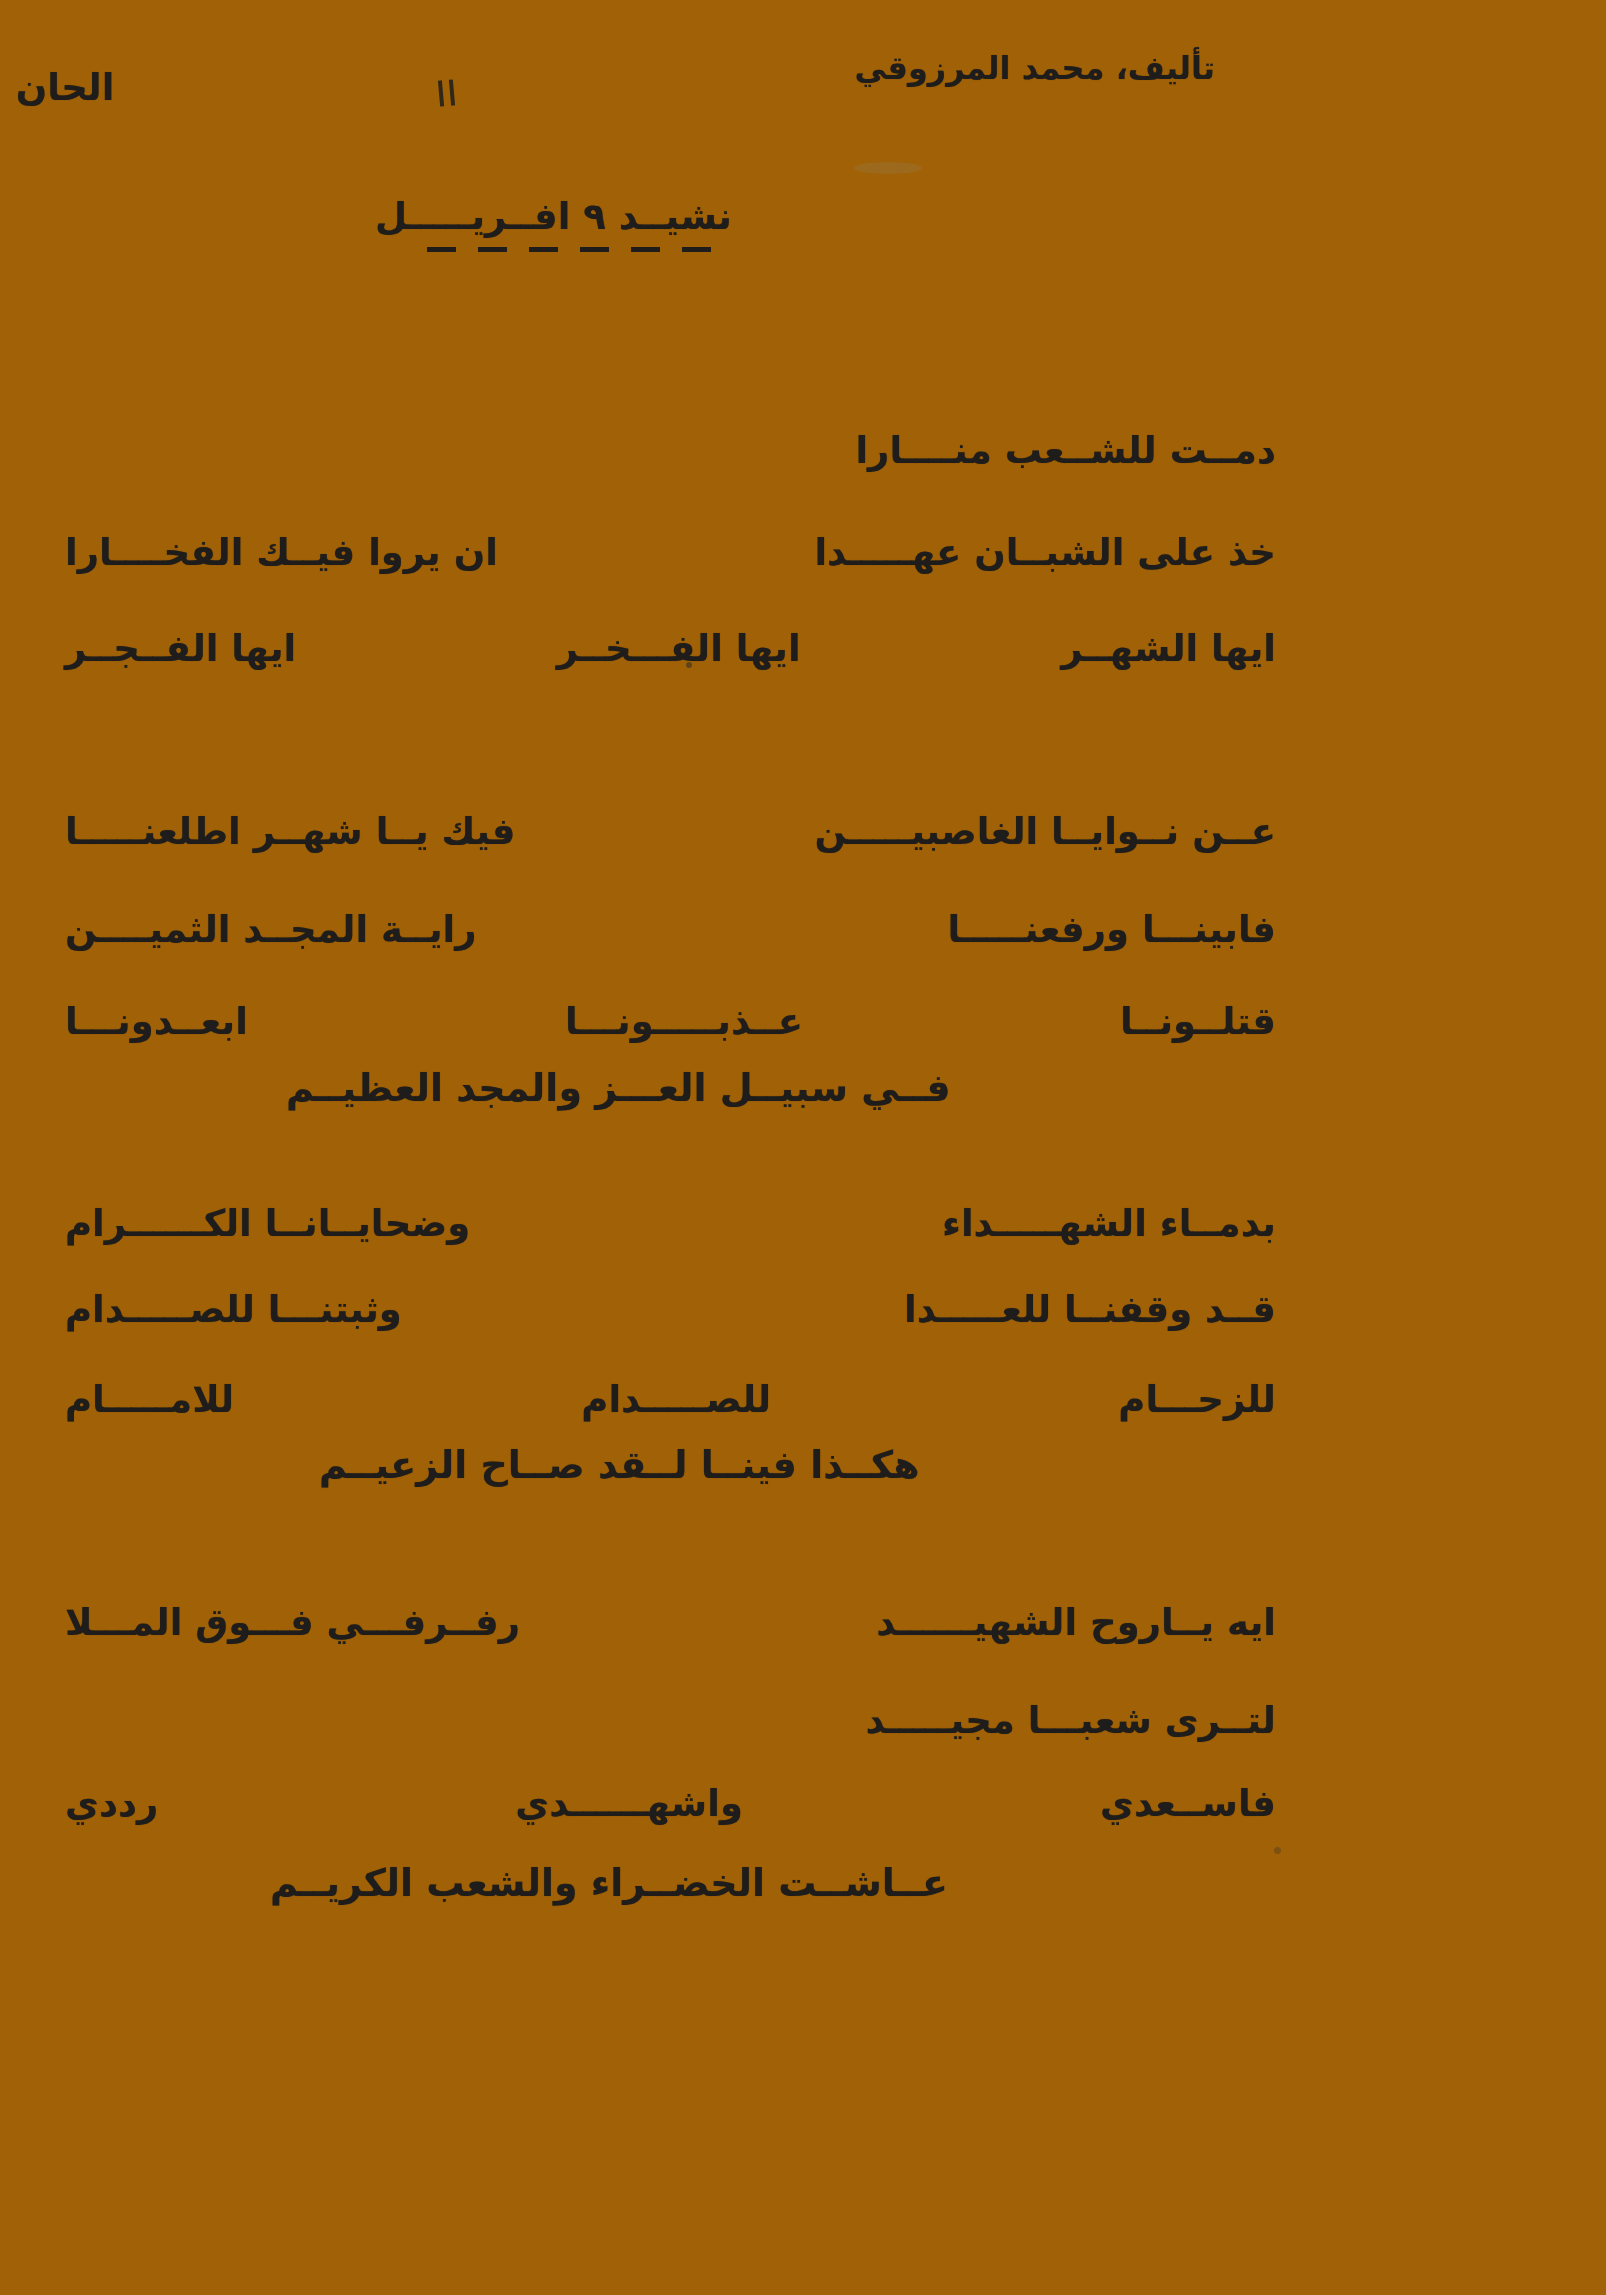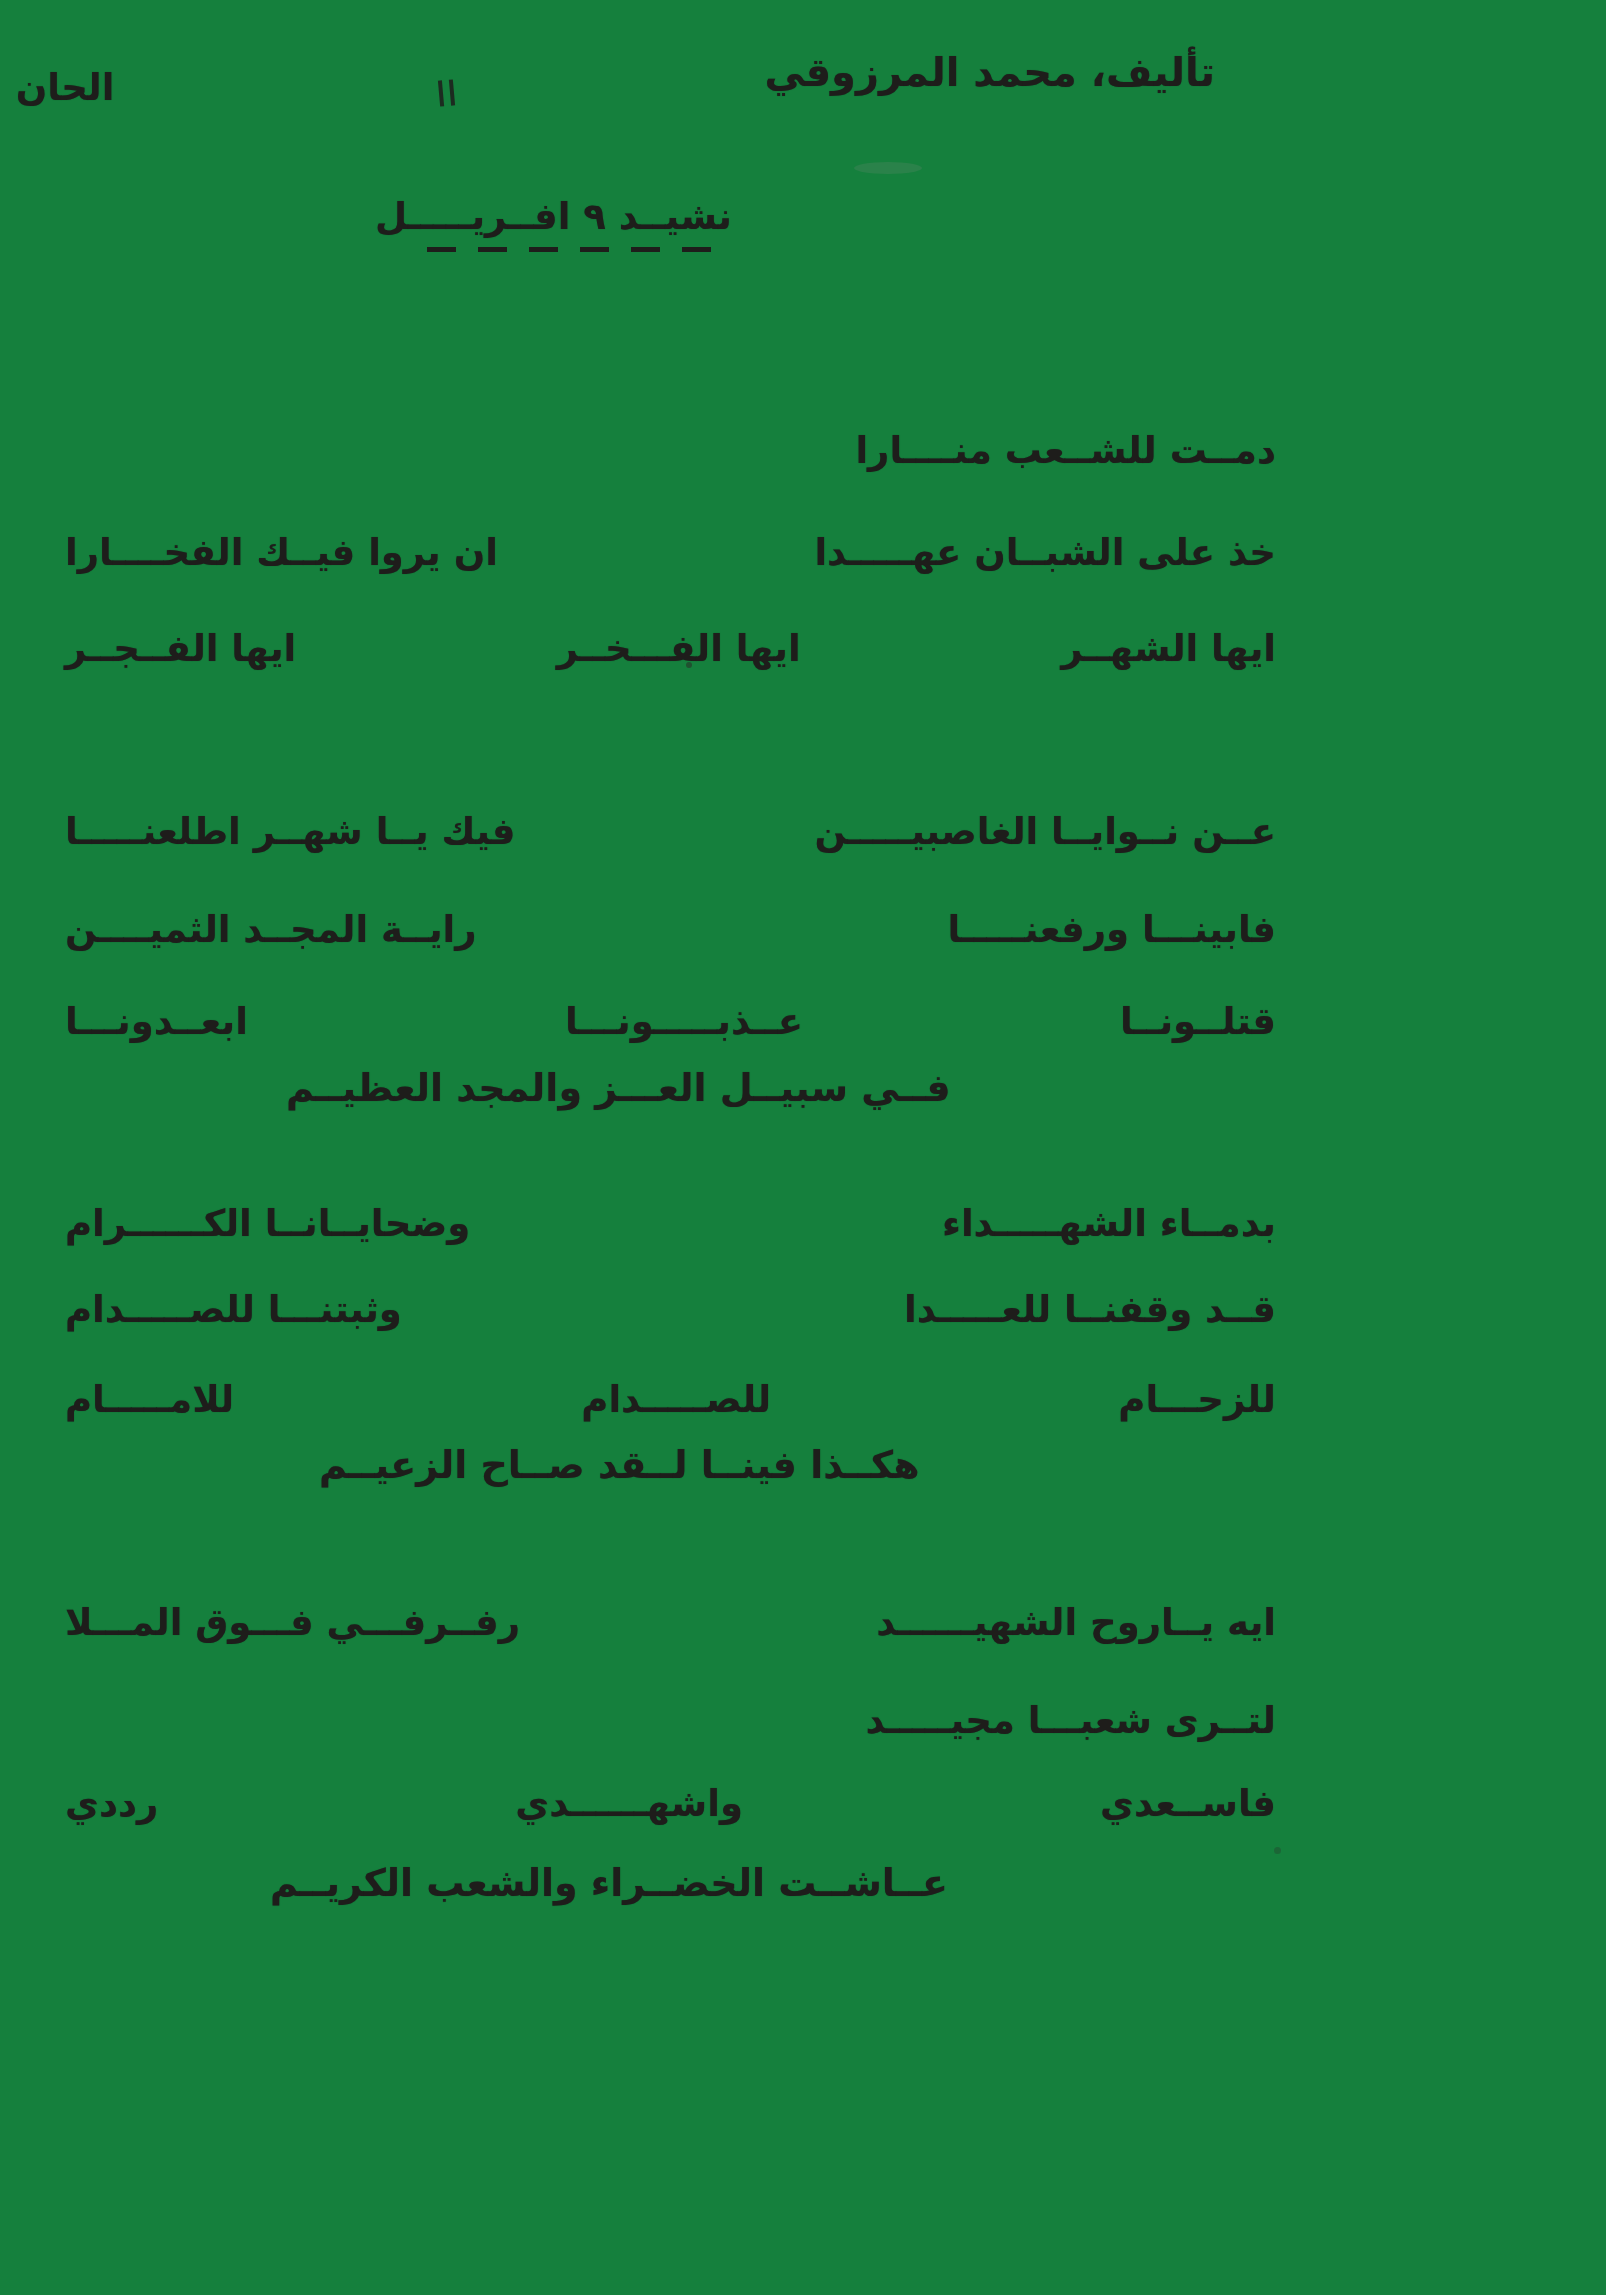--- a/index.html
+++ b/index.html
@@ -1,28 +1,28 @@
 <!DOCTYPE html>
 <html lang="ar" dir="rtl" style="font-size:14px"><head>
 <meta charset="utf-8">
 <style>
   html,body{margin:0;padding:0;background:#e8e8e6;}
   .page{
     position:relative;
     width:1606px;height:2295px;
     margin:0 auto;
-    background:#15803d;
+    background:#a16207;
     font-family:"DejaVu Sans", sans-serif;
     color:#1e1d1b;
     direction:rtl;
     overflow:hidden;
   }
   .ink{font-weight:700; text-shadow:0 0 0.9px rgba(20,20,20,.45);}
   
-  .author{position:absolute; top:49px; right:391px; font-size:40px; white-space:nowrap;}
+  .author{position:absolute; top:49px; right:391px; font-size:32px; white-space:nowrap;}
   .composer{position:absolute; top:66px; left:15.7px; font-size:37px; white-space:nowrap;}
   .partial-mark{
     position:absolute; top:80px; left:439px; width:7px; height:26px;
     border-left:4.4px solid #1e1d1b; border-right:4.4px solid #1e1d1b;
     transform:rotate(-5deg); opacity:.85;
   }
   .smudge{position:absolute; top:162px; left:854px; width:68px; height:12.2px;
     background:#8a8a85; opacity:.18; border-radius:50%;}
   
   .title-block{position:absolute; top:195px; left:418px; width:314px; text-align:left;}

